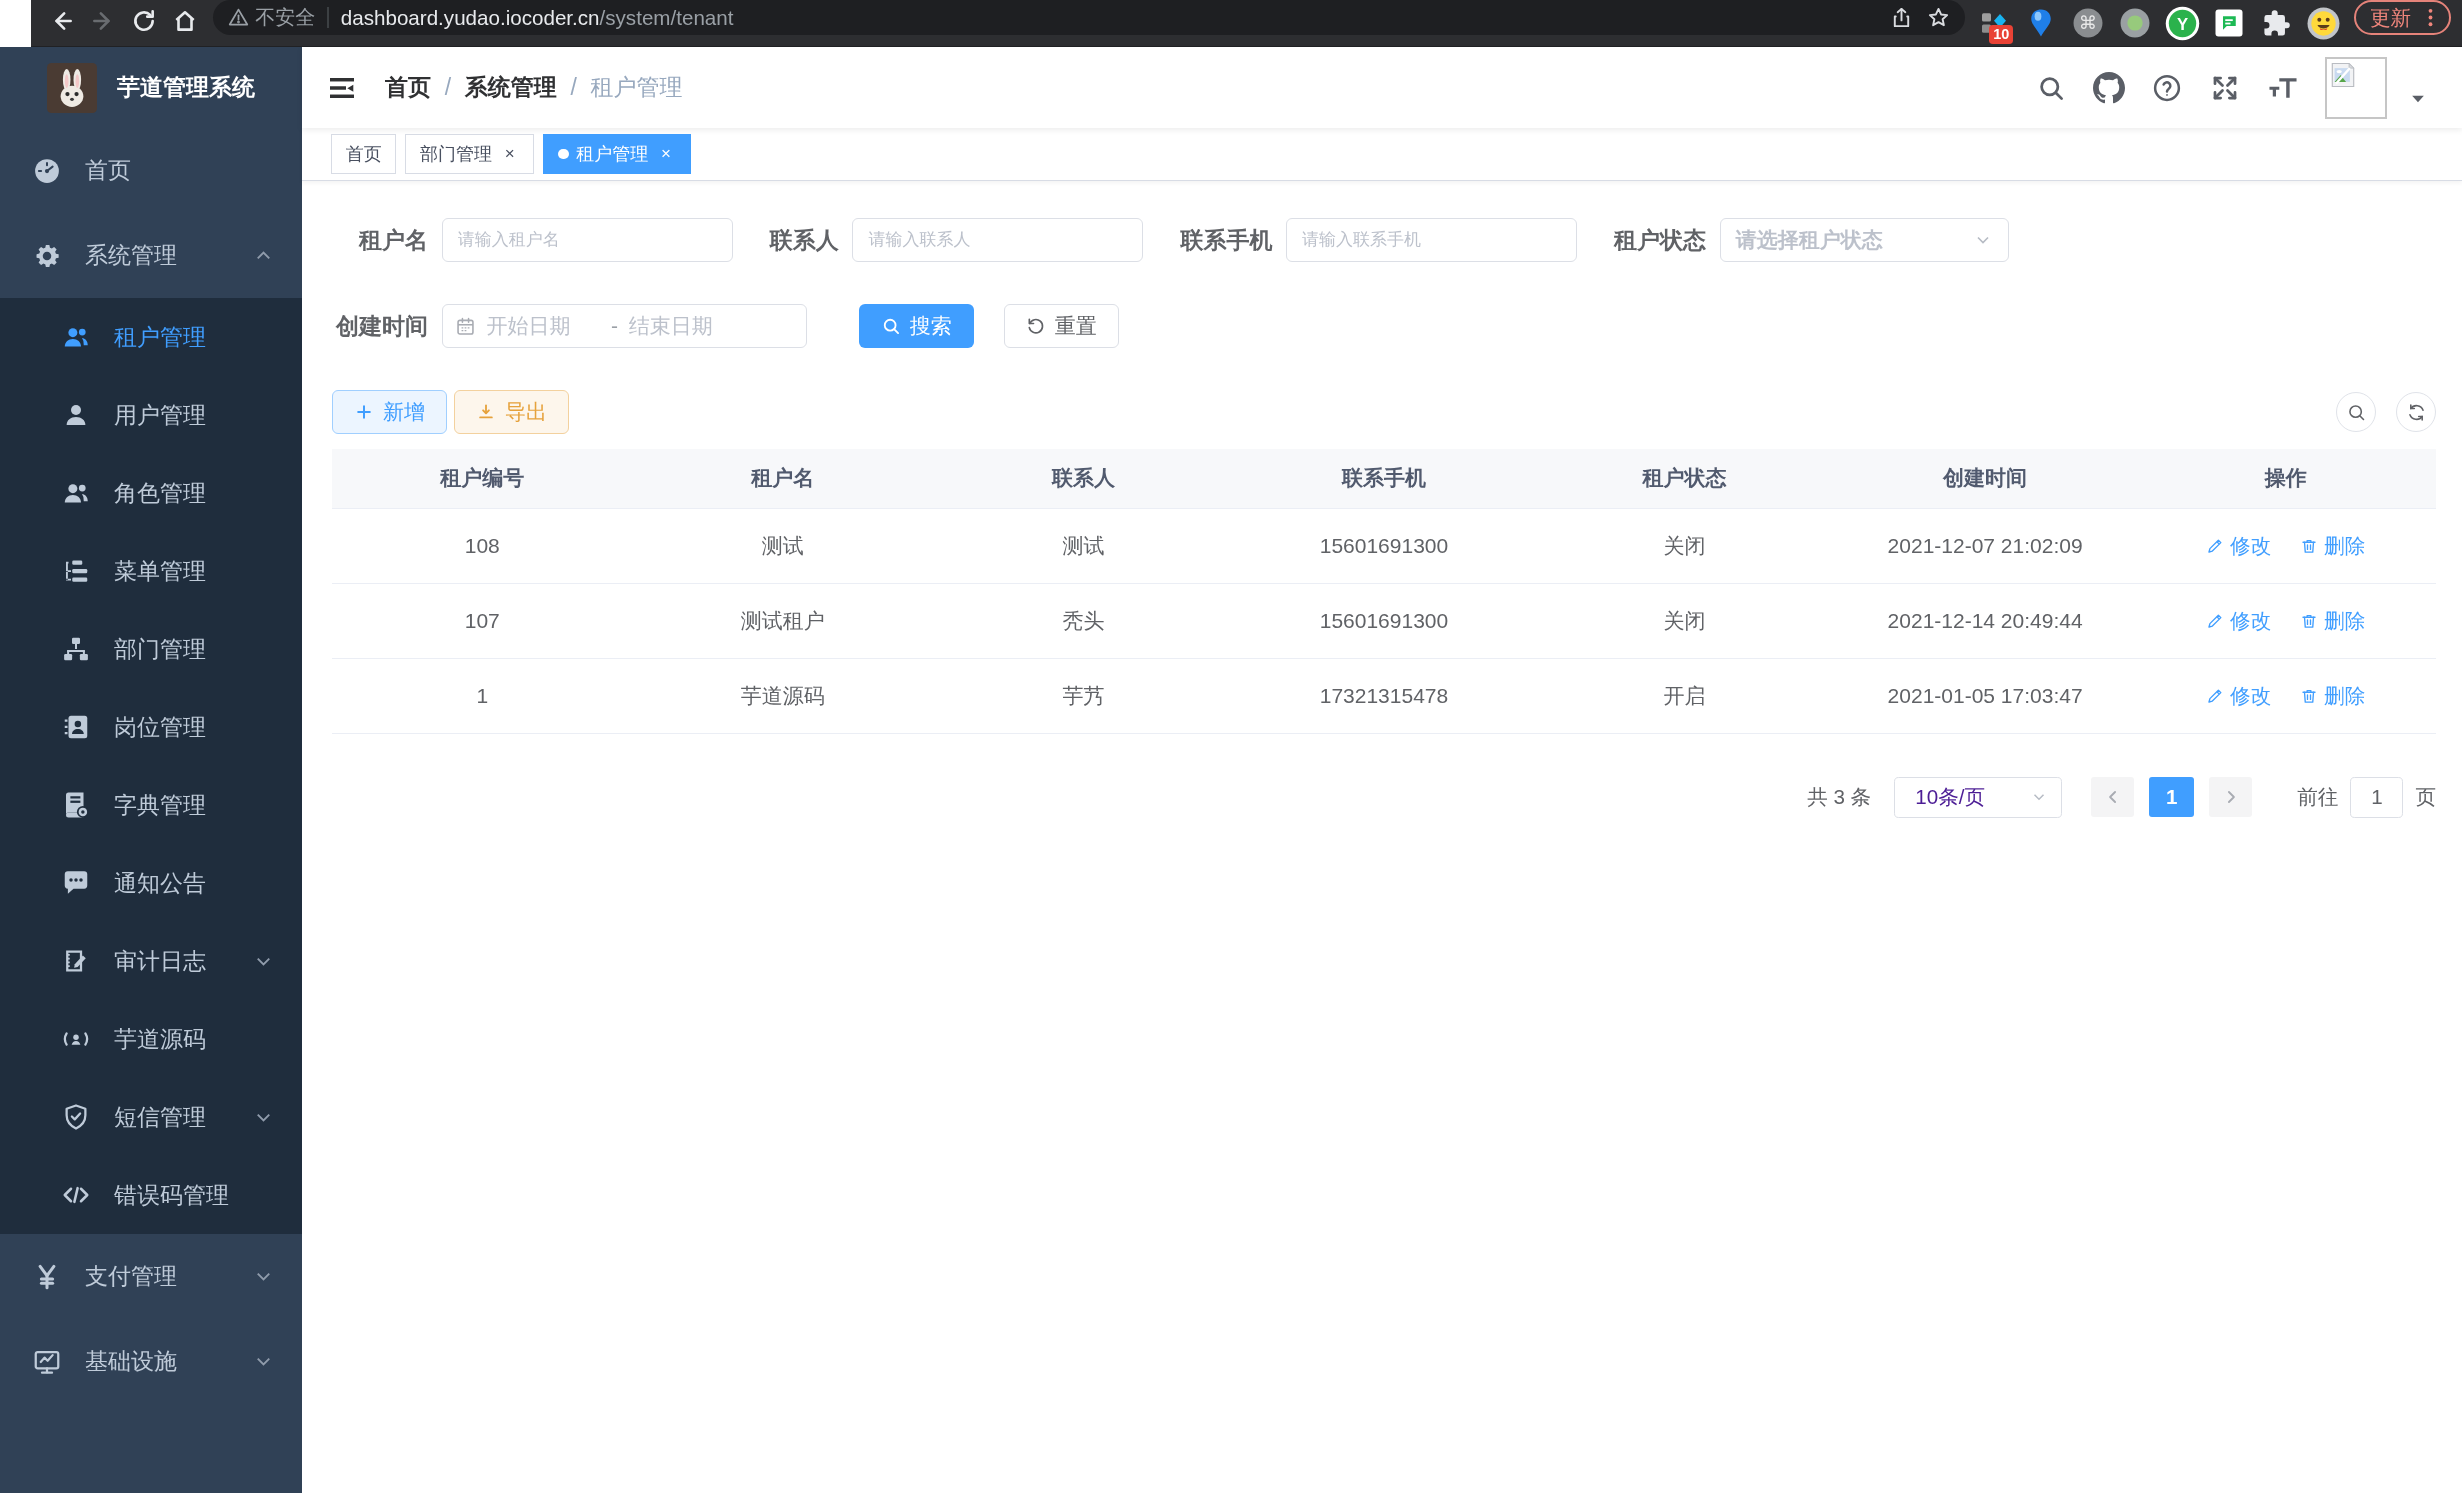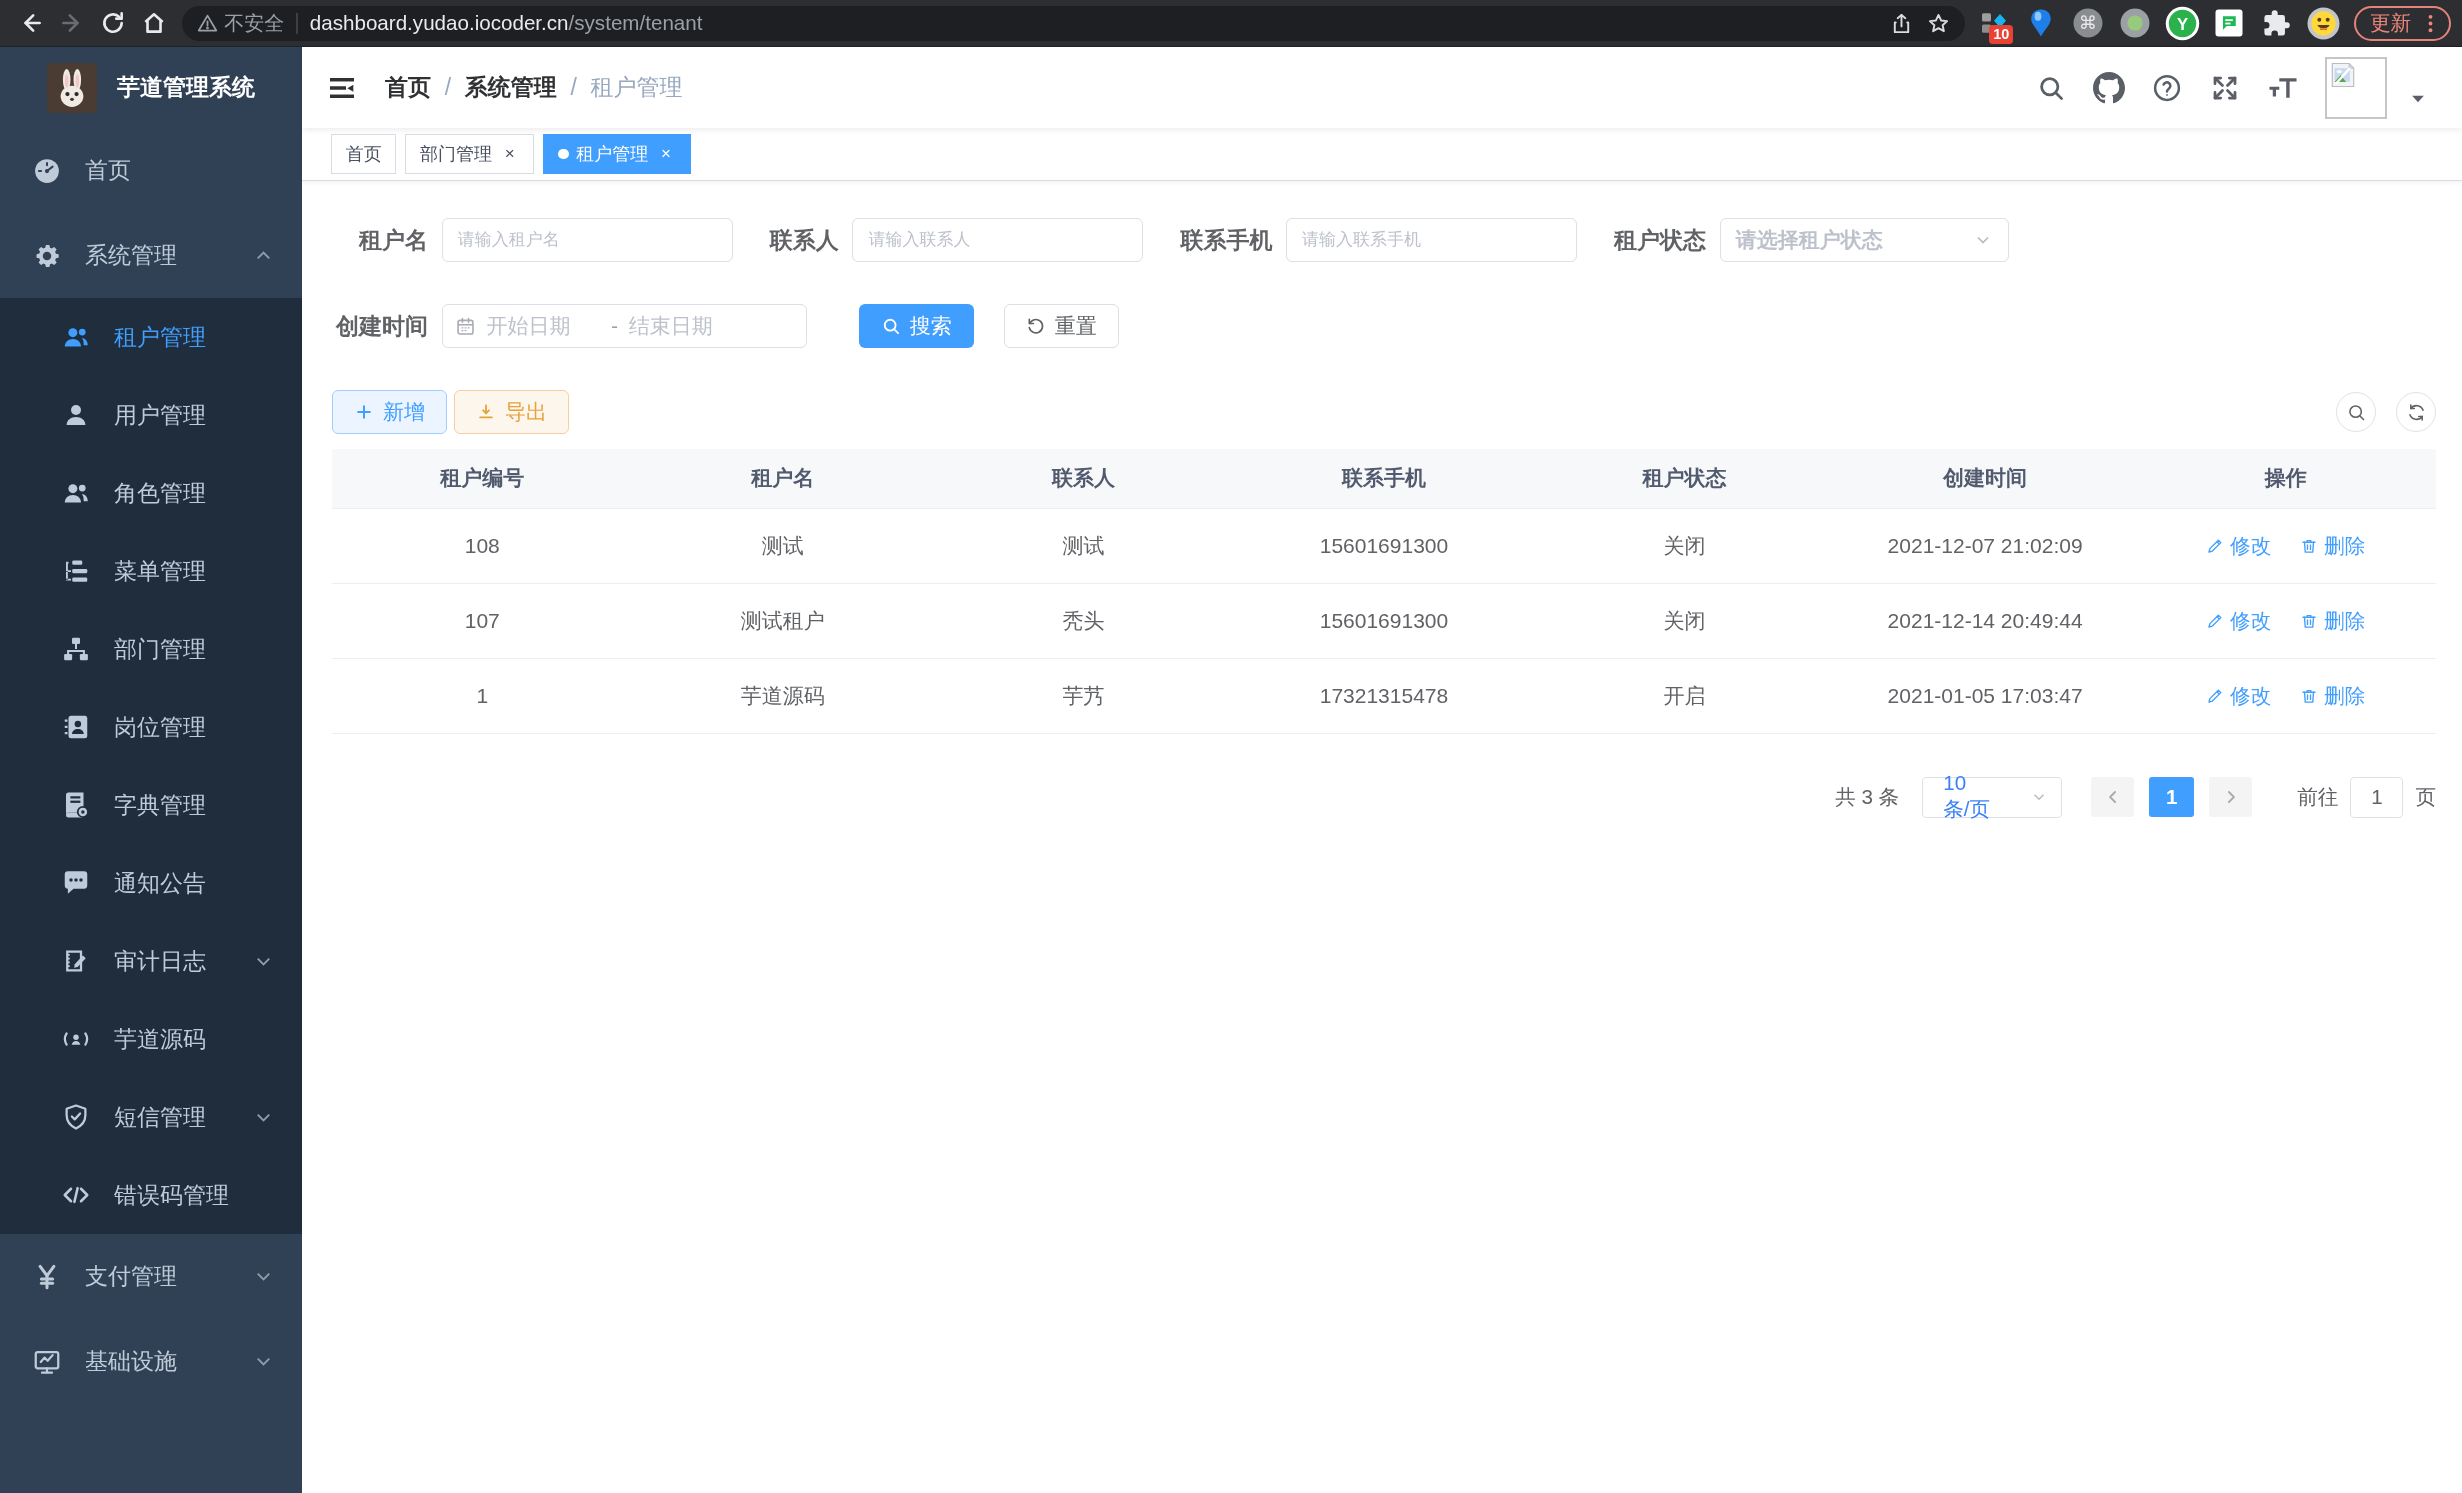--- a/index.html
+++ b/index.html
@@ -1,21 +1,21 @@
 <!DOCTYPE html>
 <html style="font-size:12px"><head>
 <meta charset="utf-8">
 <style>
   * { margin:0; padding:0; box-sizing:border-box; }
   html,body { width:2462px; height:1494px; overflow:hidden;
     font-family:"Liberation Sans","DejaVu Sans",sans-serif; background:#fff; }
 
   
-  .browser-bar { height:47px; background:#2d2e31; display:flex; align-items:center;
-    padding:0 10.7px; border-bottom:1.5px solid #202124; }
+  .browser-bar { height:47px; background:#2d2e31; display:flex; 
+    padding:0 10.7px; border-bottom:1.5px solid #202124;margin-left:31px; }
   .nav-btn { width:41px; height:41px; display:flex; align-items:center; justify-content:center;
     color:#e8eaed; flex:0 0 auto; }
   .nav-btn.disabled { color:#696c70; }
   .addr-pill { flex:1 1 auto; height:35px; background:#1e1f22; border-radius:17.5px;
     margin:0 12px 0 7.6px; display:flex; align-items:center; padding:0 7.6px 0 15px; min-width:0; }
   .addr-sec { display:flex; align-items:center; color:#9aa0a6; font-size:20px; gap:6px; }
   .addr-divider { width:1.5px; height:21px; background:#3c4043; margin:0 12px; }
   .addr-url { font-size:20.6px; color:#e8eaed; white-space:nowrap; overflow:hidden; flex:1; }
   .addr-url .path { color:#9aa0a6; }
   .pill-icon { width:37px; height:37px; display:flex; align-items:center; justify-content:center; color:#dadce0; }
@@ -106,22 +106,22 @@
   table.grid th { background:#f7f8fa; height:59px; font-size:21px; font-weight:700; color:#515a6e; text-align:center; }
   table.grid td { height:75px; font-size:21px; color:#606266; text-align:center;
     border-top:1.5px solid #ebeef5; background:#fff; }
   table.grid tr:last-child td { border-bottom:1.5px solid #ebeef5; }
   .op-link { color:#409eff; display:inline-flex; align-items:center; gap:6px; font-size:20.6px; cursor:pointer; }
   .op-link + .op-link { margin-left:23px; }
 
   .pagination { display:flex; align-items:center; justify-content:flex-end; margin-top:43px;
     font-size:20.6px; color:#606266; }
   .pg-total { margin-right:23px; }
-  .pg-size { width:140px; height:41px; border:1.5px solid #dcdfe6; border-radius:4.6px; display:flex;
-    align-items:center; padding:0 13.7px 0 20px; color:#3b82f6; margin-right:29px; cursor:pointer;gap:39px; }
+  .pg-size { width:168px; height:41px; border:1.5px solid #dcdfe6; border-radius:4.6px; display:flex;
+    align-items:center; padding:0 13.7px 0 20px; color:#4c1d95; margin-right:29px; cursor:pointer;gap:39px; }
   .pg-size .sel-text { flex:1; }
   .pg-btn { width:43px; height:40px; background:#f4f4f5; border-radius:3px; display:flex;
     align-items:center; justify-content:center; color:#a8abb2; margin-right:15px; cursor:pointer; }
   .pg-page { width:45px; height:40px; background:#409eff; color:#fff; border-radius:3px;
     display:flex; align-items:center; justify-content:center; font-weight:700; margin-right:15px; cursor:pointer; }
   .pg-goto { margin-left:30px; display:flex; align-items:center; gap:12px; }
   .pg-input { width:53px; height:41px; border:1.5px solid #dcdfe6; border-radius:4.6px; text-align:center;
     font-size:20.6px; color:#606266; outline:none; font-family:inherit; }
 
   svg { display:block; }

